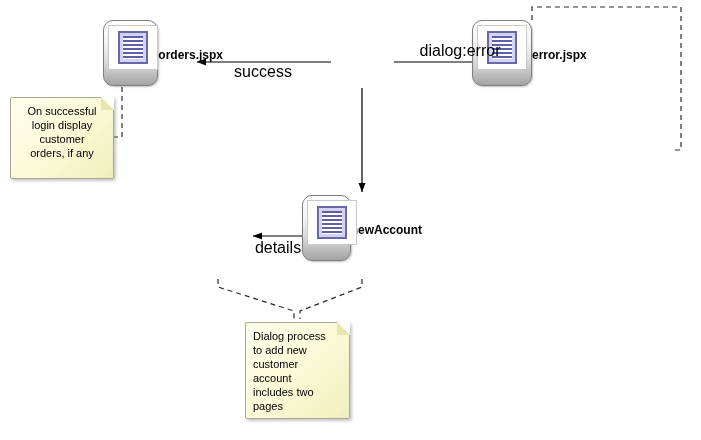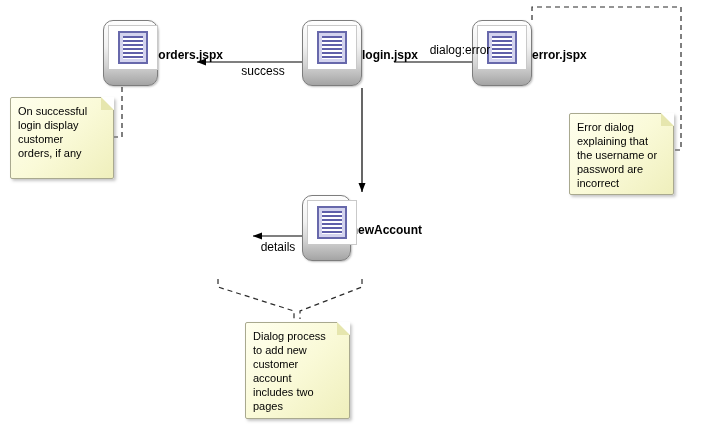--- a/index.html
+++ b/index.html
@@ -26,21 +26,21 @@
     width:30px;height:33px;border:2px solid #6768ab;background:#d3d3ee;
     box-sizing:border-box;display:flex;align-items:center;justify-content:center;
   }
   .doc-lines{
     width:20px;height:23px;
     background:repeating-linear-gradient(to bottom,#5f5fa9 0px,#5f5fa9 2px,#ffffff 2px,#ffffff 4px);
   }
   .node-label{margin-top:5px;font-size:12px;line-height:13px;text-align:center;white-space:nowrap;}
 
   
-  .edge-label{position:absolute;font-size:12px;line-height:13px;white-space:nowrap;}
+  .edge-label{position:absolute;font-size:16px;line-height:13px;white-space:nowrap;}
 
   
   .note{
     position:absolute;
     background:linear-gradient(135deg,#ffffee 0%,#fafad8 50%,#efefbc 100%);
     border:1px solid #a9a98f;border-radius:2px;
     box-shadow:2px 2px 3px rgba(130,130,130,0.45);
   }
   .note::before{ 
     content:"";position:absolute;top:-1px;right:-1px;width:0;height:0;
@@ -78,30 +78,20 @@
     <div class="node-box">
       <div class="page-panel">
         <div class="doc">
             <div class="doc-lines"></div>
           </div>
       </div>
     </div>
     <div class="node-label">orders.jspx</div>
   </div>
 
-  <div class="node-group" style="left:302px;top:20px;">
-    <div class="node-box">
-      <div class="page-panel">
-        <div class="doc">
-            <div class="doc-lines"></div>
-          </div>
-      </div>
-    </div>
-    <div class="node-label">login.jspx</div>
-  </div>
 
   <div class="node-group" style="left:472px;top:20px;">
     <div class="node-box">
       <div class="page-panel">
         <div class="doc">
             <div class="doc-lines"></div>
           </div>
       </div>
     </div>
     <div class="node-label">error.jspx</div>
@@ -116,32 +106,25 @@
           </div>
       </div>
     </div>
     <div class="node-label">newAccount</div>
   </div>
 
   <div class="edge-label" style="left:233px;top:65px;width:60px;text-align:center;">success</div>
   <div class="edge-label" style="left:413px;top:44px;width:94px;text-align:center;">dialog:error</div>
   <div class="edge-label" style="left:248px;top:241px;width:60px;text-align:center;">details</div>
 
-  <div class="note" style="left:10px;top:97px;width:102px;height:80px;">
+  <div class="note" style="left:10px;top:97px;width:102px;height:80px;text-align:center;">
     <div class="note-text">On successful
 login display
 customer
 orders, if any</div>
-  </div>
-  <div class="note" style="left:569px;top:113px;width:103px;height:80px;">
-    <div class="note-text">Error dialog
-explaining that
-the username or
-password are
-incorrect</div>
   </div>
   <div class="note" style="left:245px;top:322px;width:103px;height:95px;">
     <div class="note-text">Dialog process
 to add new
 customer
 account
 includes two
 pages</div>
   </div>
 

